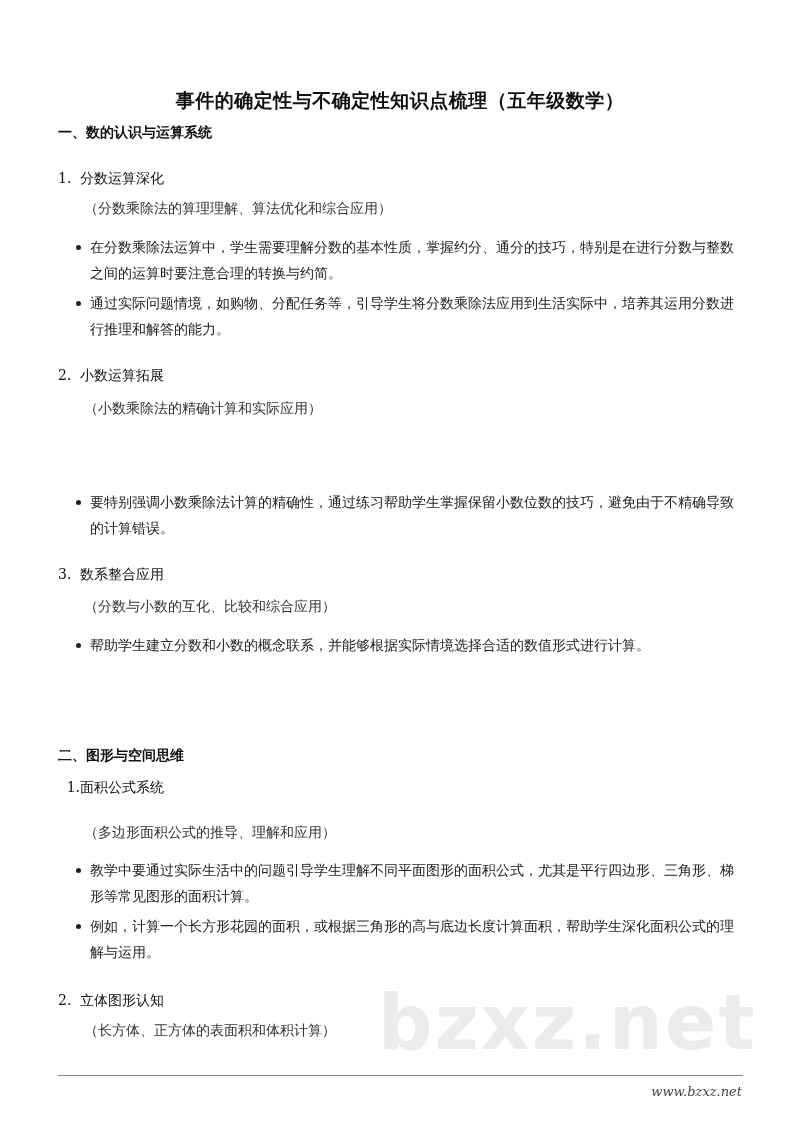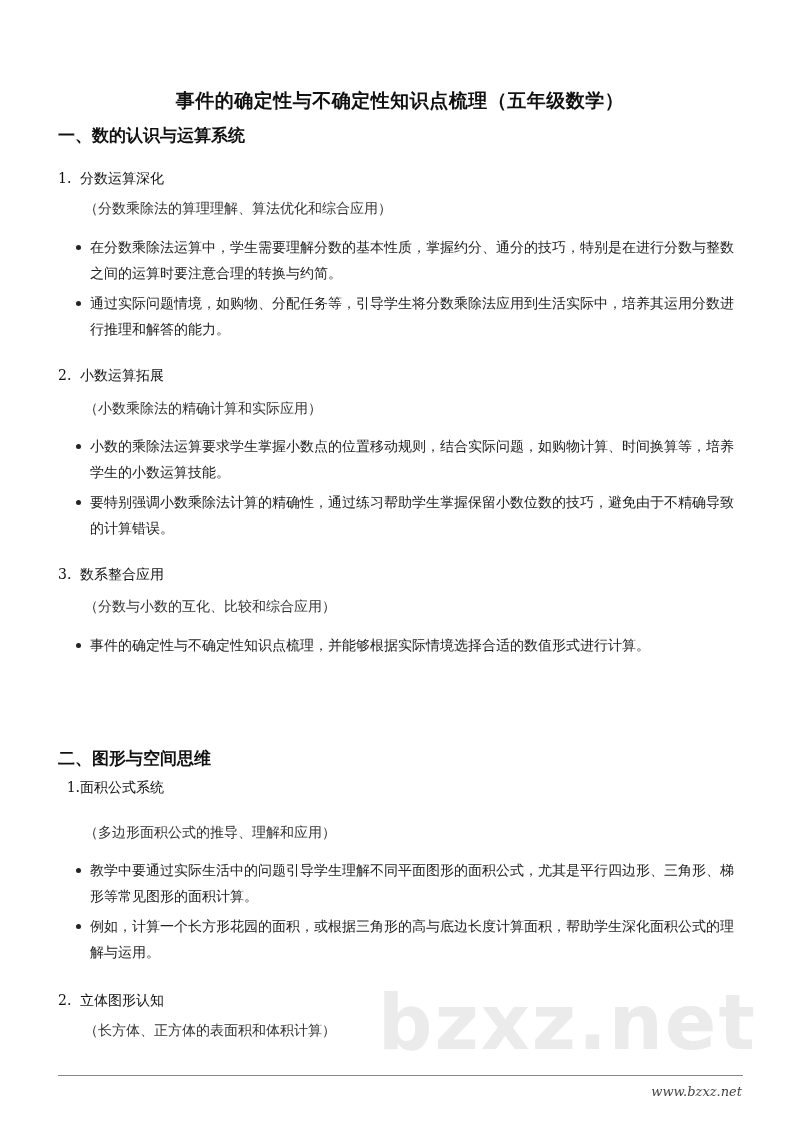--- a/index.html
+++ b/index.html
@@ -5,21 +5,21 @@
   html, body { margin: 0; padding: 0; }
   body {
     width: 800px; height: 1130px; background: #ffffff; position: relative; overflow: hidden;
     font-family: "DejaVu Serif", "Liberation Serif", serif; color: #1a1a1a;
   }
   .page { position: absolute; left: 0; top: 0; width: 800px; height: 890px; }
   .title {
     position: absolute; top: 88px; left: 0; width: 800px; text-align: center;
     font-size: 19px; font-weight: bold; letter-spacing: 0.5px; color: #111;
   }
-  .h1 { position: absolute; left: 58px; font-size: 17px; font-weight: bold; color: #111; }
+  .h1 { position: absolute; left: 58px; font-size: 14px; font-weight: bold; color: #111; }
   .h2 { position: absolute; left: 58px; font-size: 14px; font-weight: normal; color: #111; }
   .h2 .num { display: inline-block; width: 22px; }
   .sub { position: absolute; left: 84px; font-size: 14px; color: #333; }
   .bullet {
     position: absolute; left: 76px; width: 670px; font-size: 14px; line-height: 26px; color: #222;
     padding-left: 14px; box-sizing: border-box;
   }
   .bullet .dot {
     position: absolute; left: 0; top: 11px; width: 5px; height: 5px; border-radius: 50%; background: #222;
   }
@@ -51,36 +51,32 @@
   </div>
   <div class="bullet" style="top:290px;">
     <span class="dot"></span>
     <span>通过实际问题情境，如购物、分配任务等，引导学生将分数乘除法应用到生活实际中，培养其运用分数进行推理和解答的能力。</span>
   </div>
 
   <div class="h2" style="top:367px;">
     <span class="num">2.</span><span>小数运算拓展</span>
   </div>
   <div class="sub" style="top:400px;">（小数乘除法的精确计算和实际应用）</div>
-  <div class="bullet" style="top:433px;">
-    <span class="dot"></span>
-    <span>小数的乘除法运算要求学生掌握小数点的位置移动规则，结合实际问题，如购物计算、时间换算等，培养学生的小数运算技能。</span>
-  </div>
   <div class="bullet" style="top:489px;">
     <span class="dot"></span>
     <span>要特别强调小数乘除法计算的精确性，通过练习帮助学生掌握保留小数位数的技巧，避免由于不精确导致的计算错误。</span>
   </div>
 
   <div class="h2" style="top:566px;">
     <span class="num">3.</span><span>数系整合应用</span>
   </div>
   <div class="sub" style="top:598px;">（分数与小数的互化、比较和综合应用）</div>
   <div class="bullet" style="top:632px;">
     <span class="dot"></span>
-    <span>事件的确定性与不确定性知识点梳理，并能够根据实际情境选择合适的数值形式进行计算。</span>
+    <span>帮助学生建立分数和小数的概念联系，并能够根据实际情境选择合适的数值形式进行计算。</span>
   </div>
 
   <div class="h1" style="top:747px;">二、图形与空间思维</div>
 
   <div class="h2" style="top:779px;text-align:right;">
     <span class="num">1.</span><span>面积公式系统</span>
   </div>
   <div class="sub" style="top:824px;">（多边形面积公式的推导、理解和应用）</div>
   <div class="bullet" style="top:857px;">
     <span class="dot"></span>

